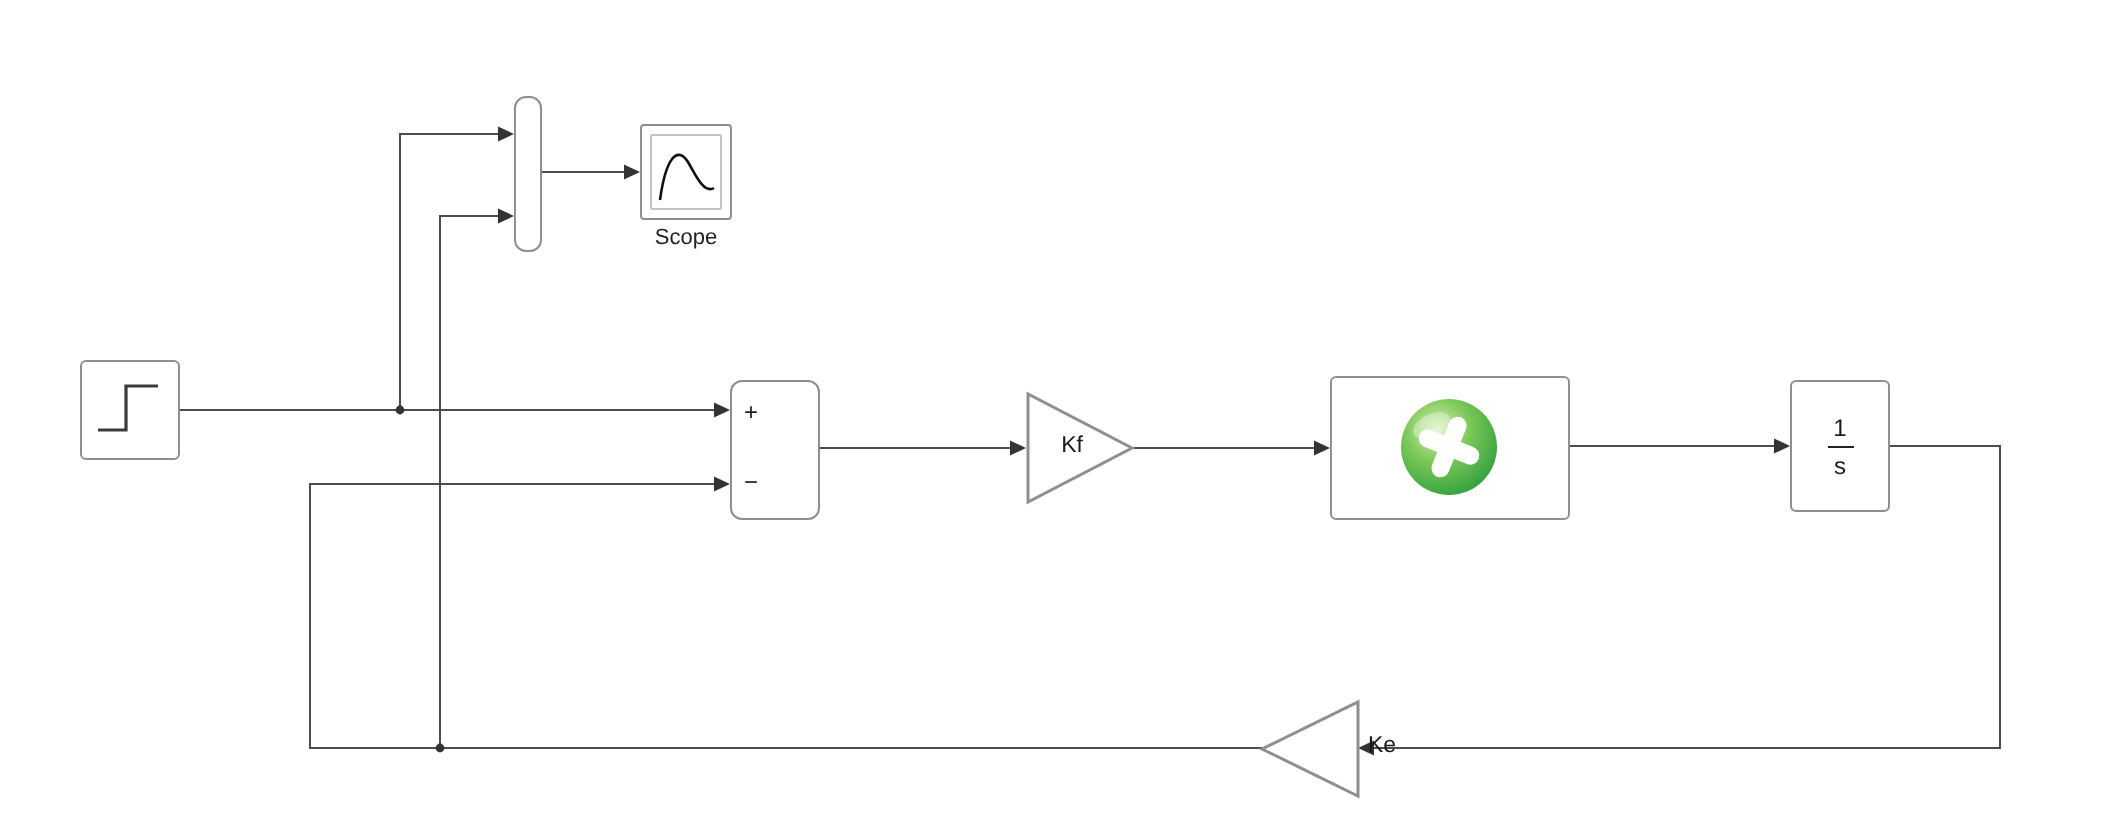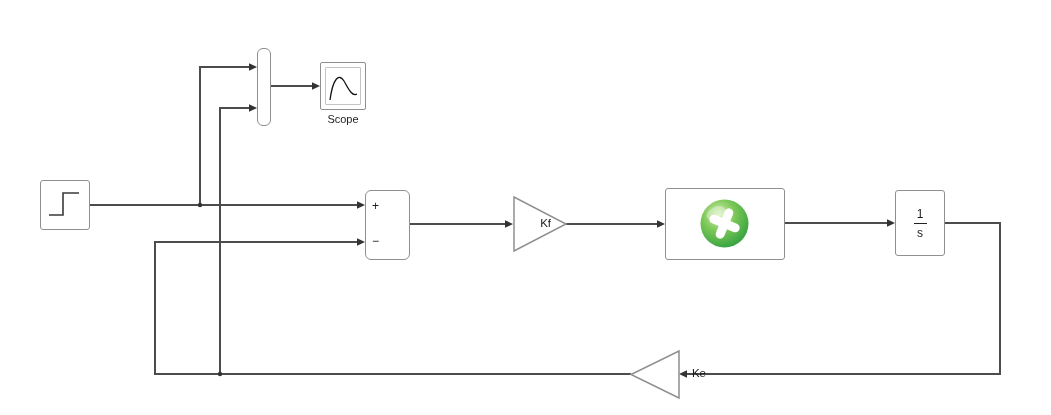--- a/index.html
+++ b/index.html
@@ -24,21 +24,21 @@
   }
   .blk-label{position:absolute;color:#1a1a1a;}
   .mux{border-radius:6px;}
   .scope-screen{
     position:absolute;left:4px;top:4px;right:4px;bottom:4px;
     border:1px solid #c4c4c4;border-radius:1px;background:#ffffff;
   }
   .sum-sign{position:absolute;font-size:12px;color:#1a1a1a;line-height:1;}
   .tri{position:absolute;overflow:visible;}
   .tri polygon{fill:#ffffff;stroke:#8f8f8f;stroke-width:1.5;}
-  .tri-label{position:absolute;font-size:11.5px;color:#1a1a1a;text-align:right;}
+  .tri-label{position:absolute;font-size:11.5px;color:#1a1a1a;text-align:center;}
   .integrator{display:flex;flex-direction:column;align-items:center;justify-content:center;font-size:12px;color:#1a1a1a;}
   .frac-line{width:13px;border-top:1.3px solid #222;margin:2px 0;}
   .scope-label{font-size:11px;color:#222;text-align:center;}
 </style>
 </head>
 <body>
 
 <div class="canvas">
 
   <svg class="wires" viewBox="0 0 1051 415">

